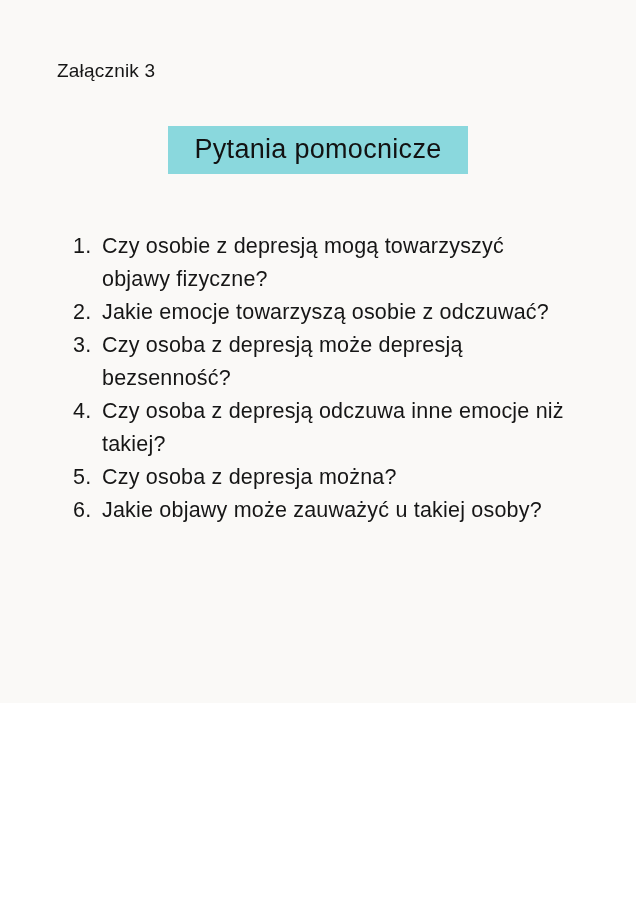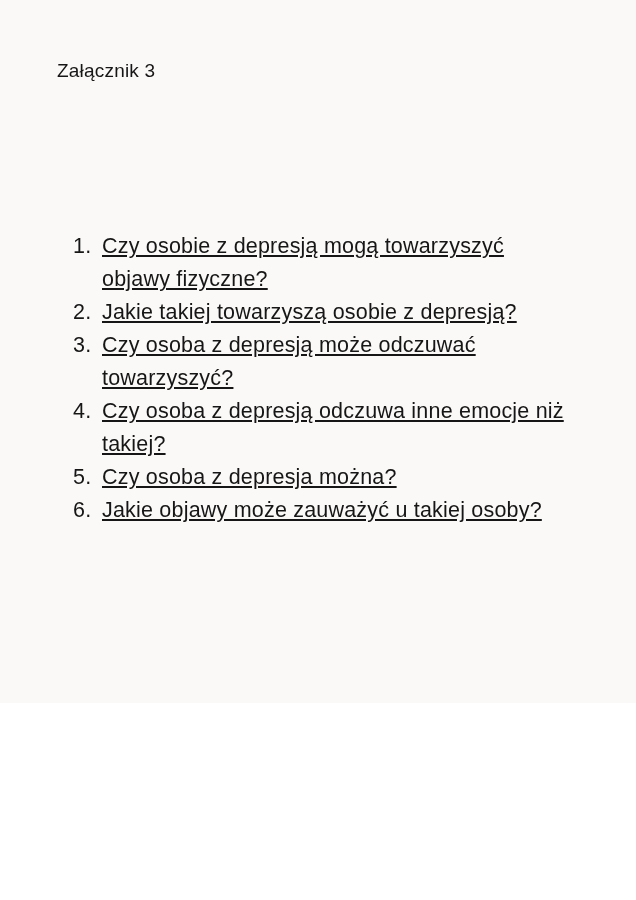--- a/index.html
+++ b/index.html
@@ -49,46 +49,48 @@
   .question-item {
     display: flex;
     align-items: flex-start;
   }
   .question-number {
     flex: 0 0 29px;
     white-space: nowrap;
   }
   .question-text {
     flex: 1 1 auto;
-    text-decoration: underline;
   }
 </style>
 </head>
 <body>
 
 <div class="page">
 
   <div class="attachment-label">Załącznik 3</div>
 
+  <div class="title-wrap">
+    <span class="title-highlight">Pytania pomocnicze</span>
+  </div>
 
   <div class="questions">
 
     <div class="question-item">
       <span class="question-number">1.</span>
       <span class="question-text">Czy osobie z depresją mogą towarzyszyć objawy fizyczne?</span>
     </div>
 
     <div class="question-item">
       <span class="question-number">2.</span>
-      <span class="question-text">Jakie takiej towarzyszą osobie z depresją?</span>
+      <span class="question-text">Jakie emocje towarzyszą osobie z odczuwać?</span>
     </div>
 
     <div class="question-item">
       <span class="question-number">3.</span>
-      <span class="question-text">Czy osoba z depresją może odczuwać towarzyszyć?</span>
+      <span class="question-text">Czy osoba z depresją może depresją bezsenność?</span>
     </div>
 
     <div class="question-item">
       <span class="question-number">4.</span>
       <span class="question-text">Czy osoba z depresją odczuwa inne emocje niż takiej?</span>
     </div>
 
     <div class="question-item">
       <span class="question-number">5.</span>
       <span class="question-text">Czy osoba z depresja można?</span>

